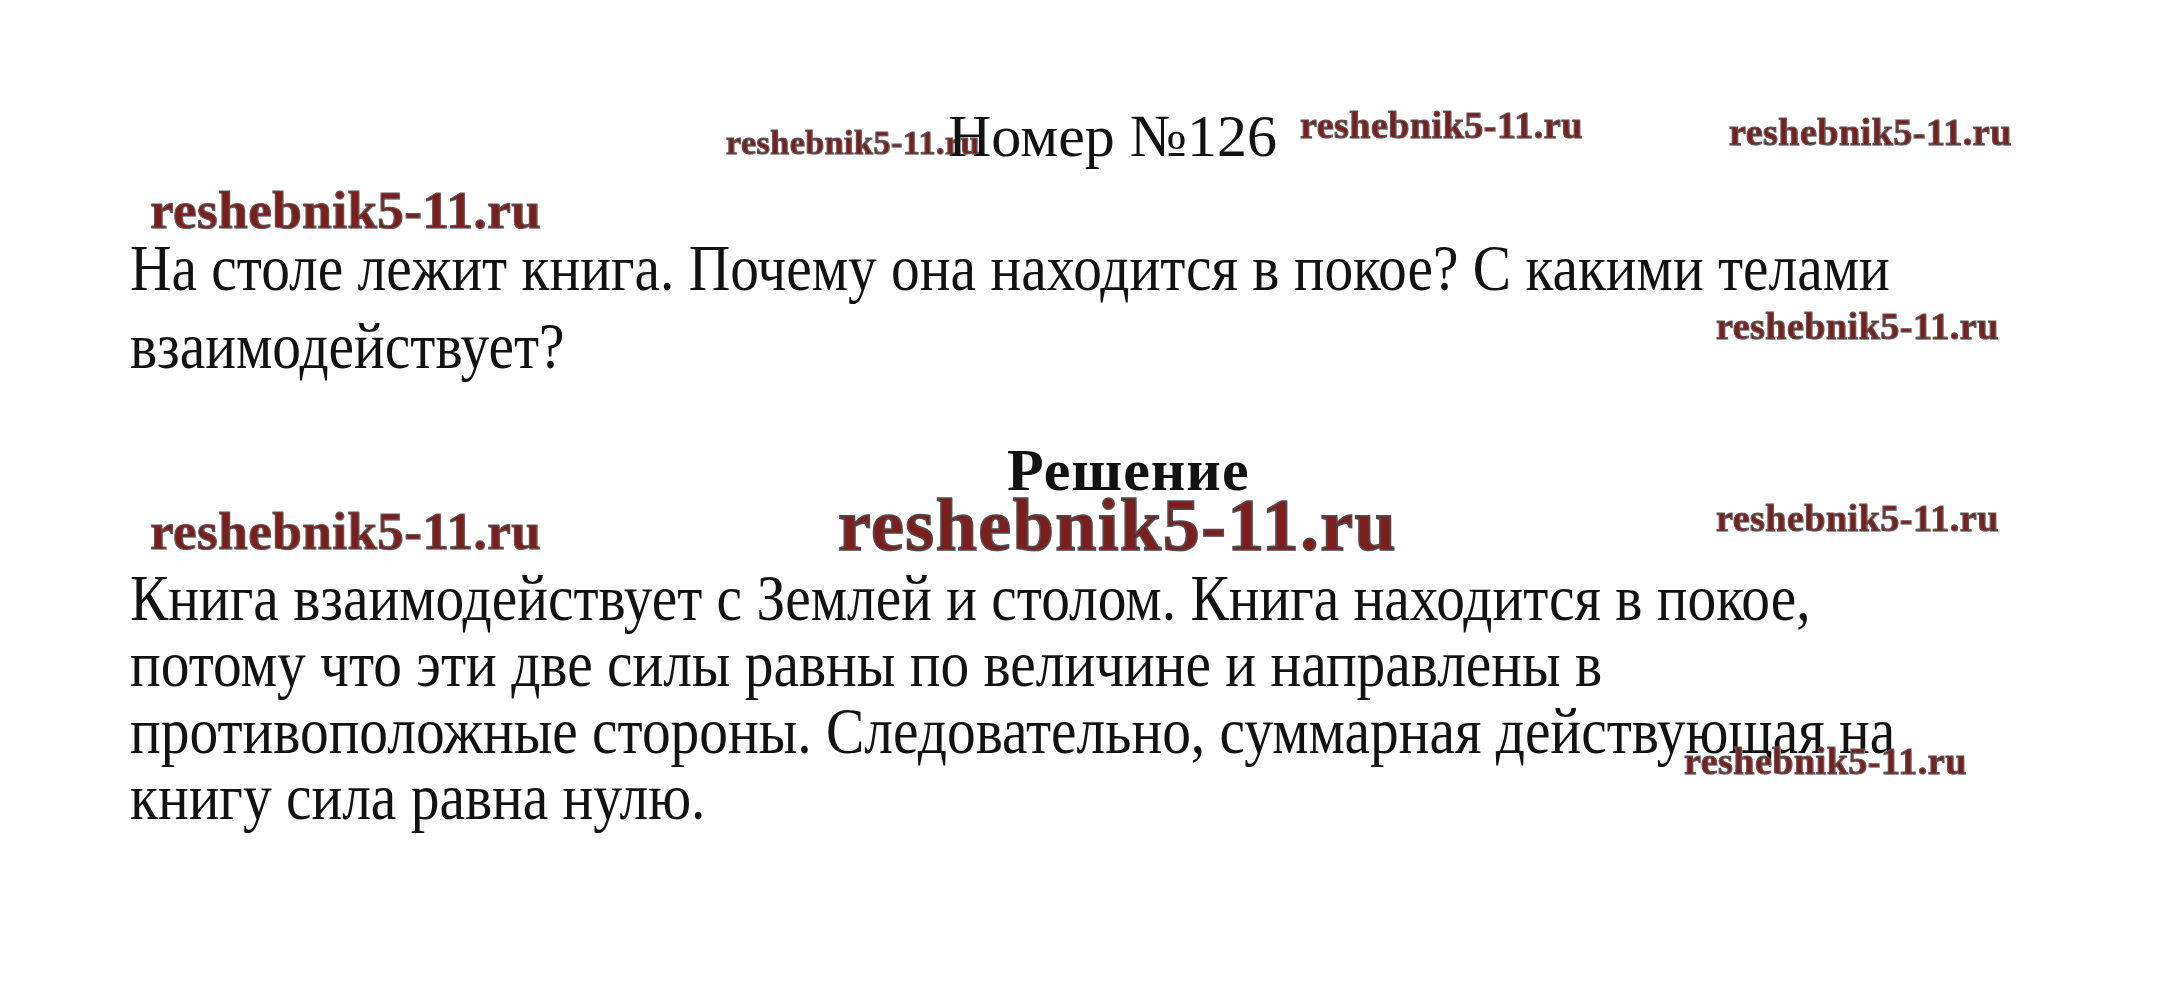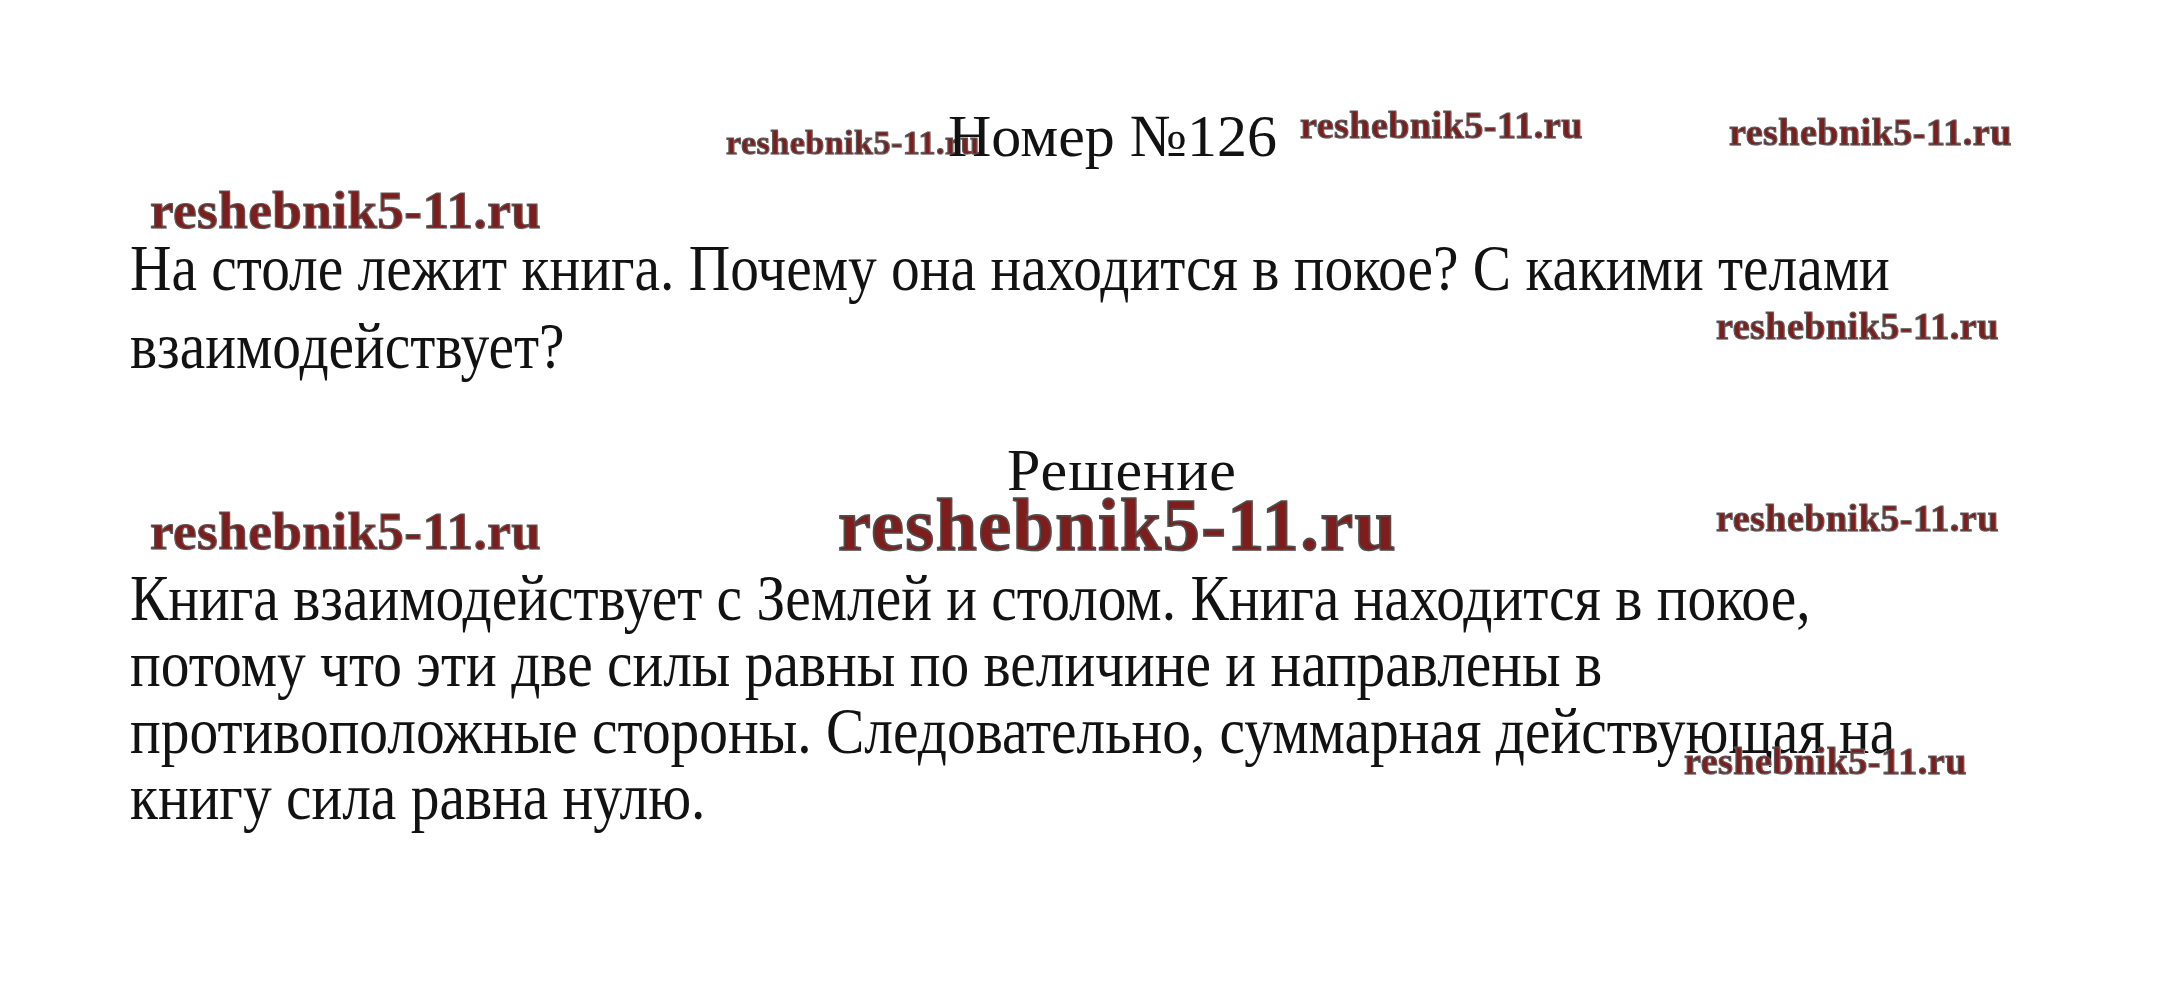--- a/index.html
+++ b/index.html
@@ -41,21 +41,21 @@
 
   
   .wm-a { left: 726px;  top: 126px; }
   .ttl  { left: 948px;  top: 106px; }
   .wm-b { left: 1300px; top: 106px; }
   .wm-c { left: 1729px; top: 113px; }
   .wm-d { left: 150px;  top: 184px; }
   .pl1  { left: 130px;  top: 235px; }
   .pl2  { left: 130px;  top: 313px; }
   .wm-e { left: 1716px; top: 307px; }
-  .hdg  { left: 1007px; top: 440px; }
+  .hdg  { left: 1007px; top: 440px; font-weight: bold; }
   .wm-x { left: 838px;  top: 488px; }
   .wm-f { left: 150px;  top: 505px; }
   .wm-g { left: 1716px; top: 499px; }
   .sl1  { left: 130px;  top: 565px; }
   .sl2  { left: 130px;  top: 631px; }
   .sl3  { left: 130px;  top: 698px; }
   .sl4  { left: 130px;  top: 764px; }
   .wm-h { left: 1684px; top: 742px; }
 </style>
 </head>

